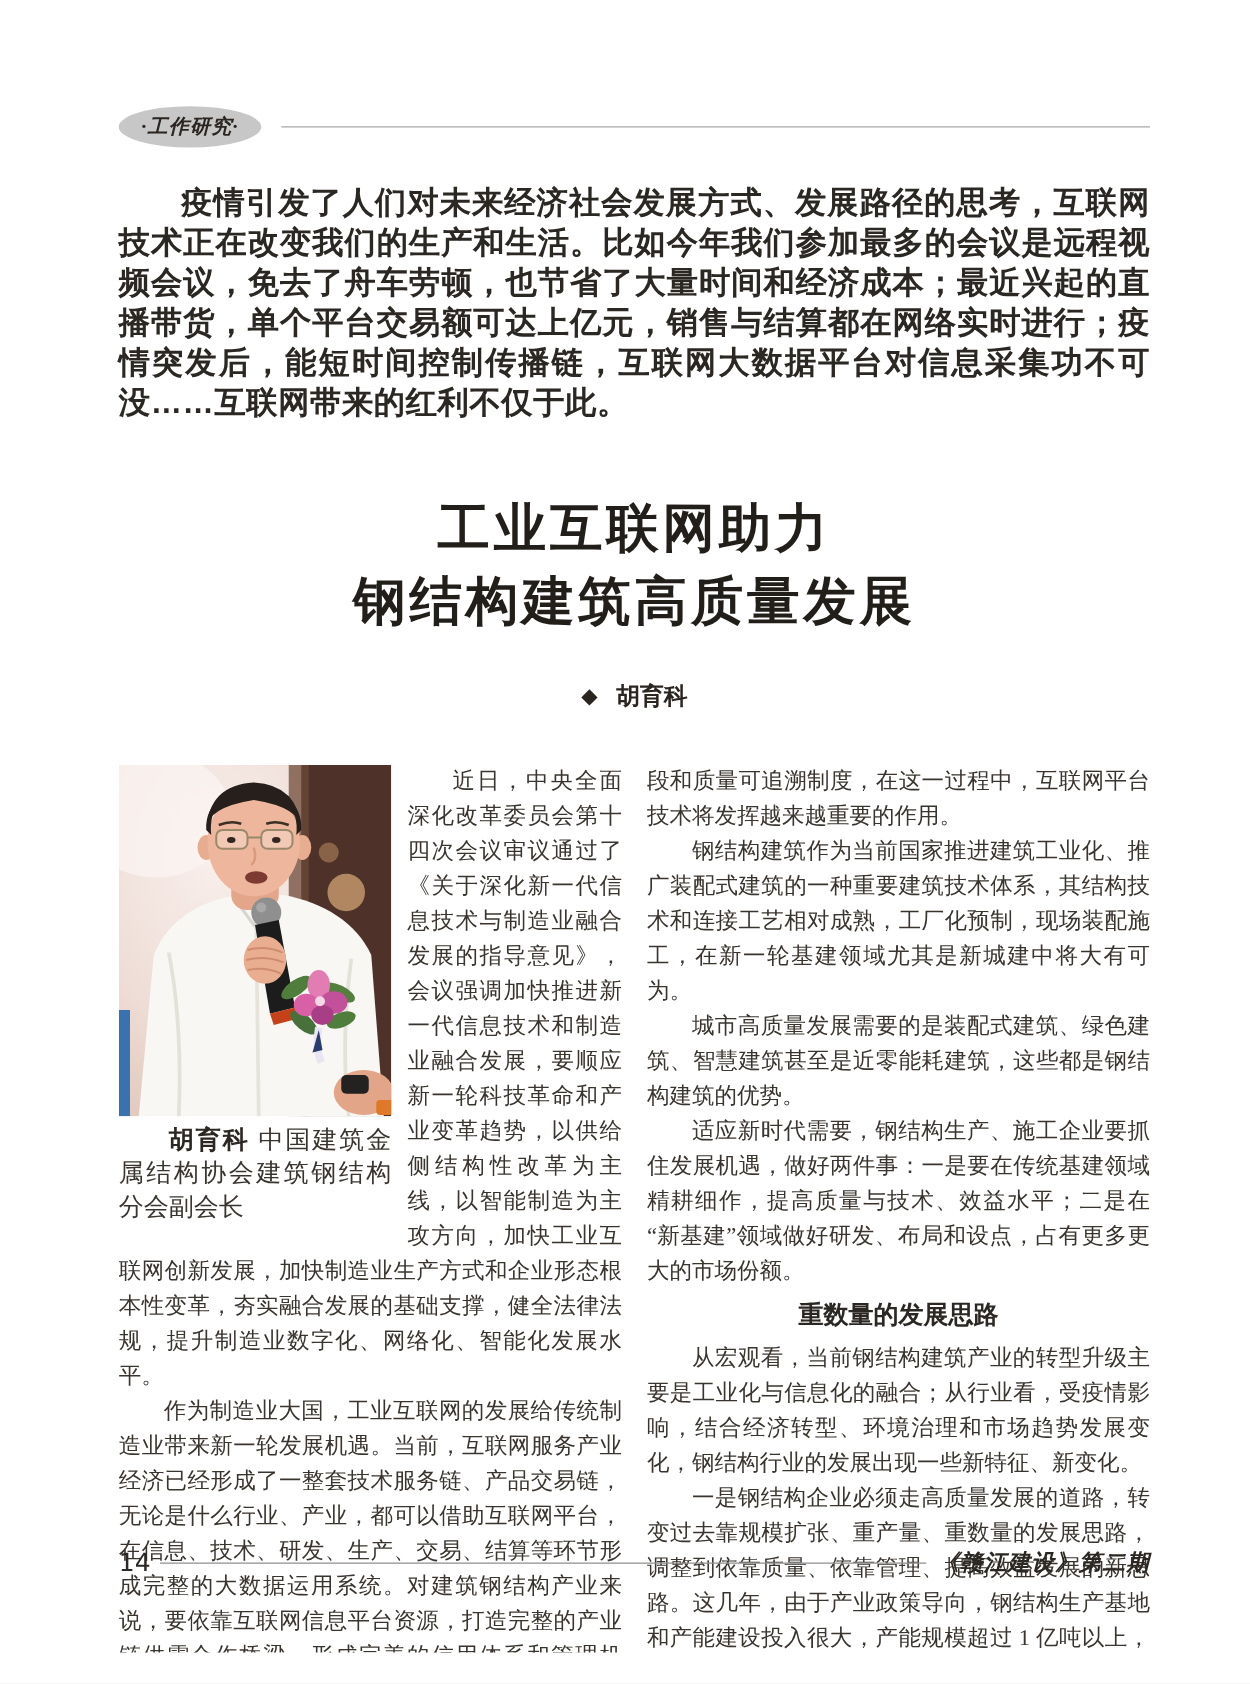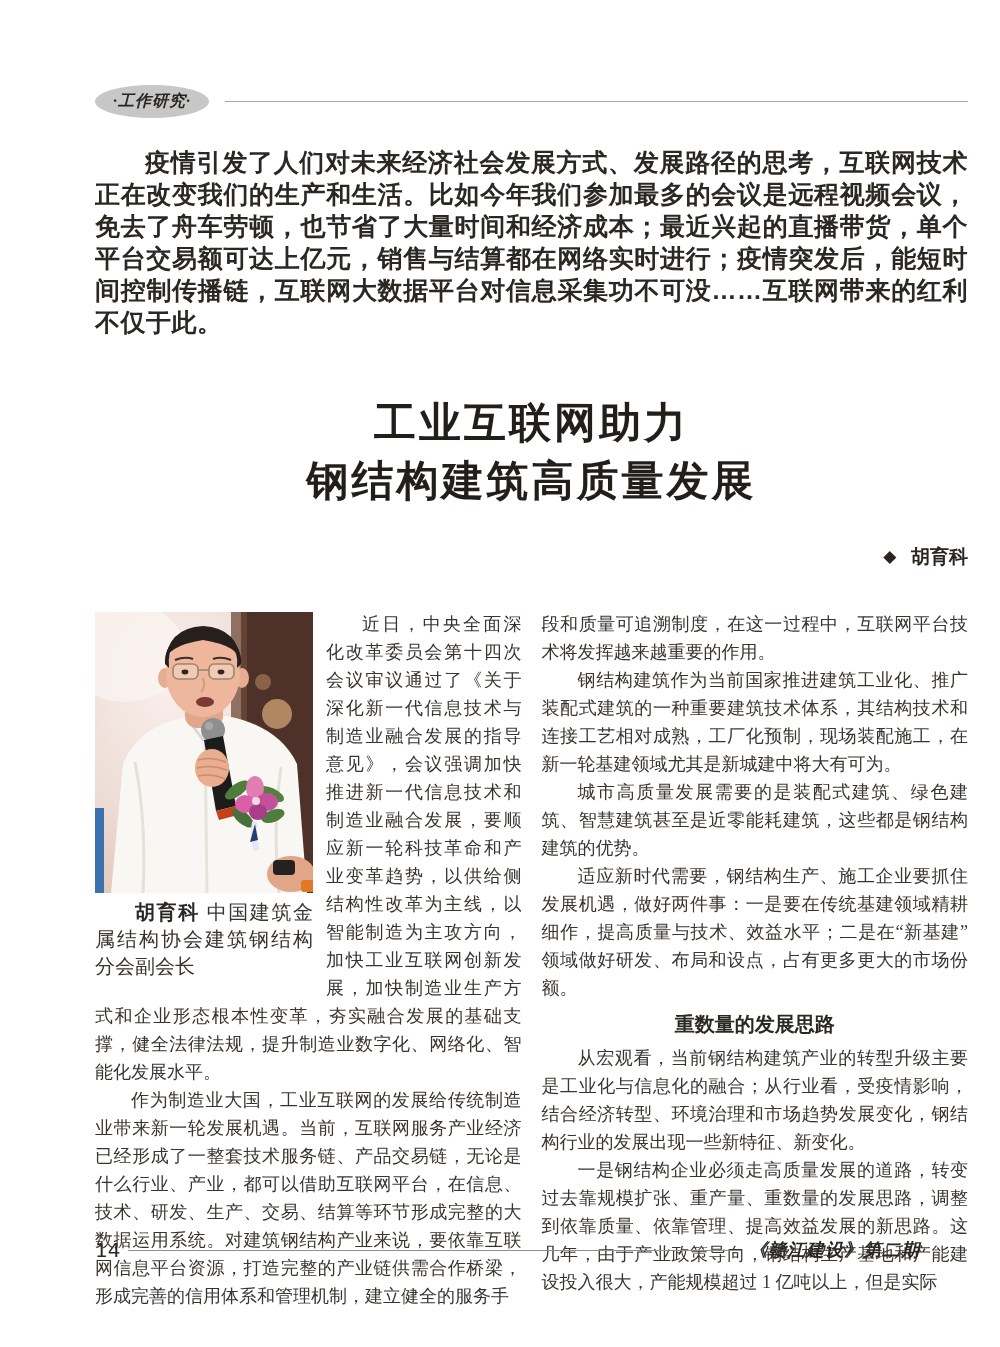--- a/index.html
+++ b/index.html
@@ -2,21 +2,21 @@
 <html lang="zh"><head>
 <meta charset="utf-8">
 <style>
   * { margin:0; padding:0; box-sizing:border-box; }
   html,body { background:#e9e9e9; }
   .page {
     position:relative;
     width:1000px; height:1347px;
     margin:0 auto;
     background:#ffffff;
-    padding:84px 32px 0 95px;
+    padding:84px 80px 0 95px;
     overflow:hidden;
     font-family:"Liberation Serif","DejaVu Serif",serif;
     color:#3a342e;
   }
   
   .masthead { display:flex; align-items:center; height:34px; }
   .badge {
     min-width:114px; height:33px;
     background:#c7c7c7;
     border-radius:50%;
@@ -39,21 +39,21 @@
   
   .title {
     margin-top:56px;
     text-align:center;
     font-family:"Liberation Sans","DejaVu Sans",sans-serif;
     font-weight:900;
     font-size:42px; line-height:58px;
     letter-spacing:3px;
     color:#221e1a;
   }
-  .byline { margin-top:34px; text-align:right; font-size:19px; font-weight:700; color:#2b2520; }
+  .byline { margin-top:34px; text-align:center; font-size:19px; font-weight:700; color:#2b2520; }
   .byline .diamond { display:inline-block; font-size:17px; margin-right:10px; transform:translateY(-1px); color:#2b2520; }
   
   .columns {
     margin-top:40px;
     display:flex; gap:20px;
     height:712px; overflow:hidden;
     font-size:18px; line-height:28px;
     text-align:justify;
   }
   .col { flex:1; min-width:0; }

